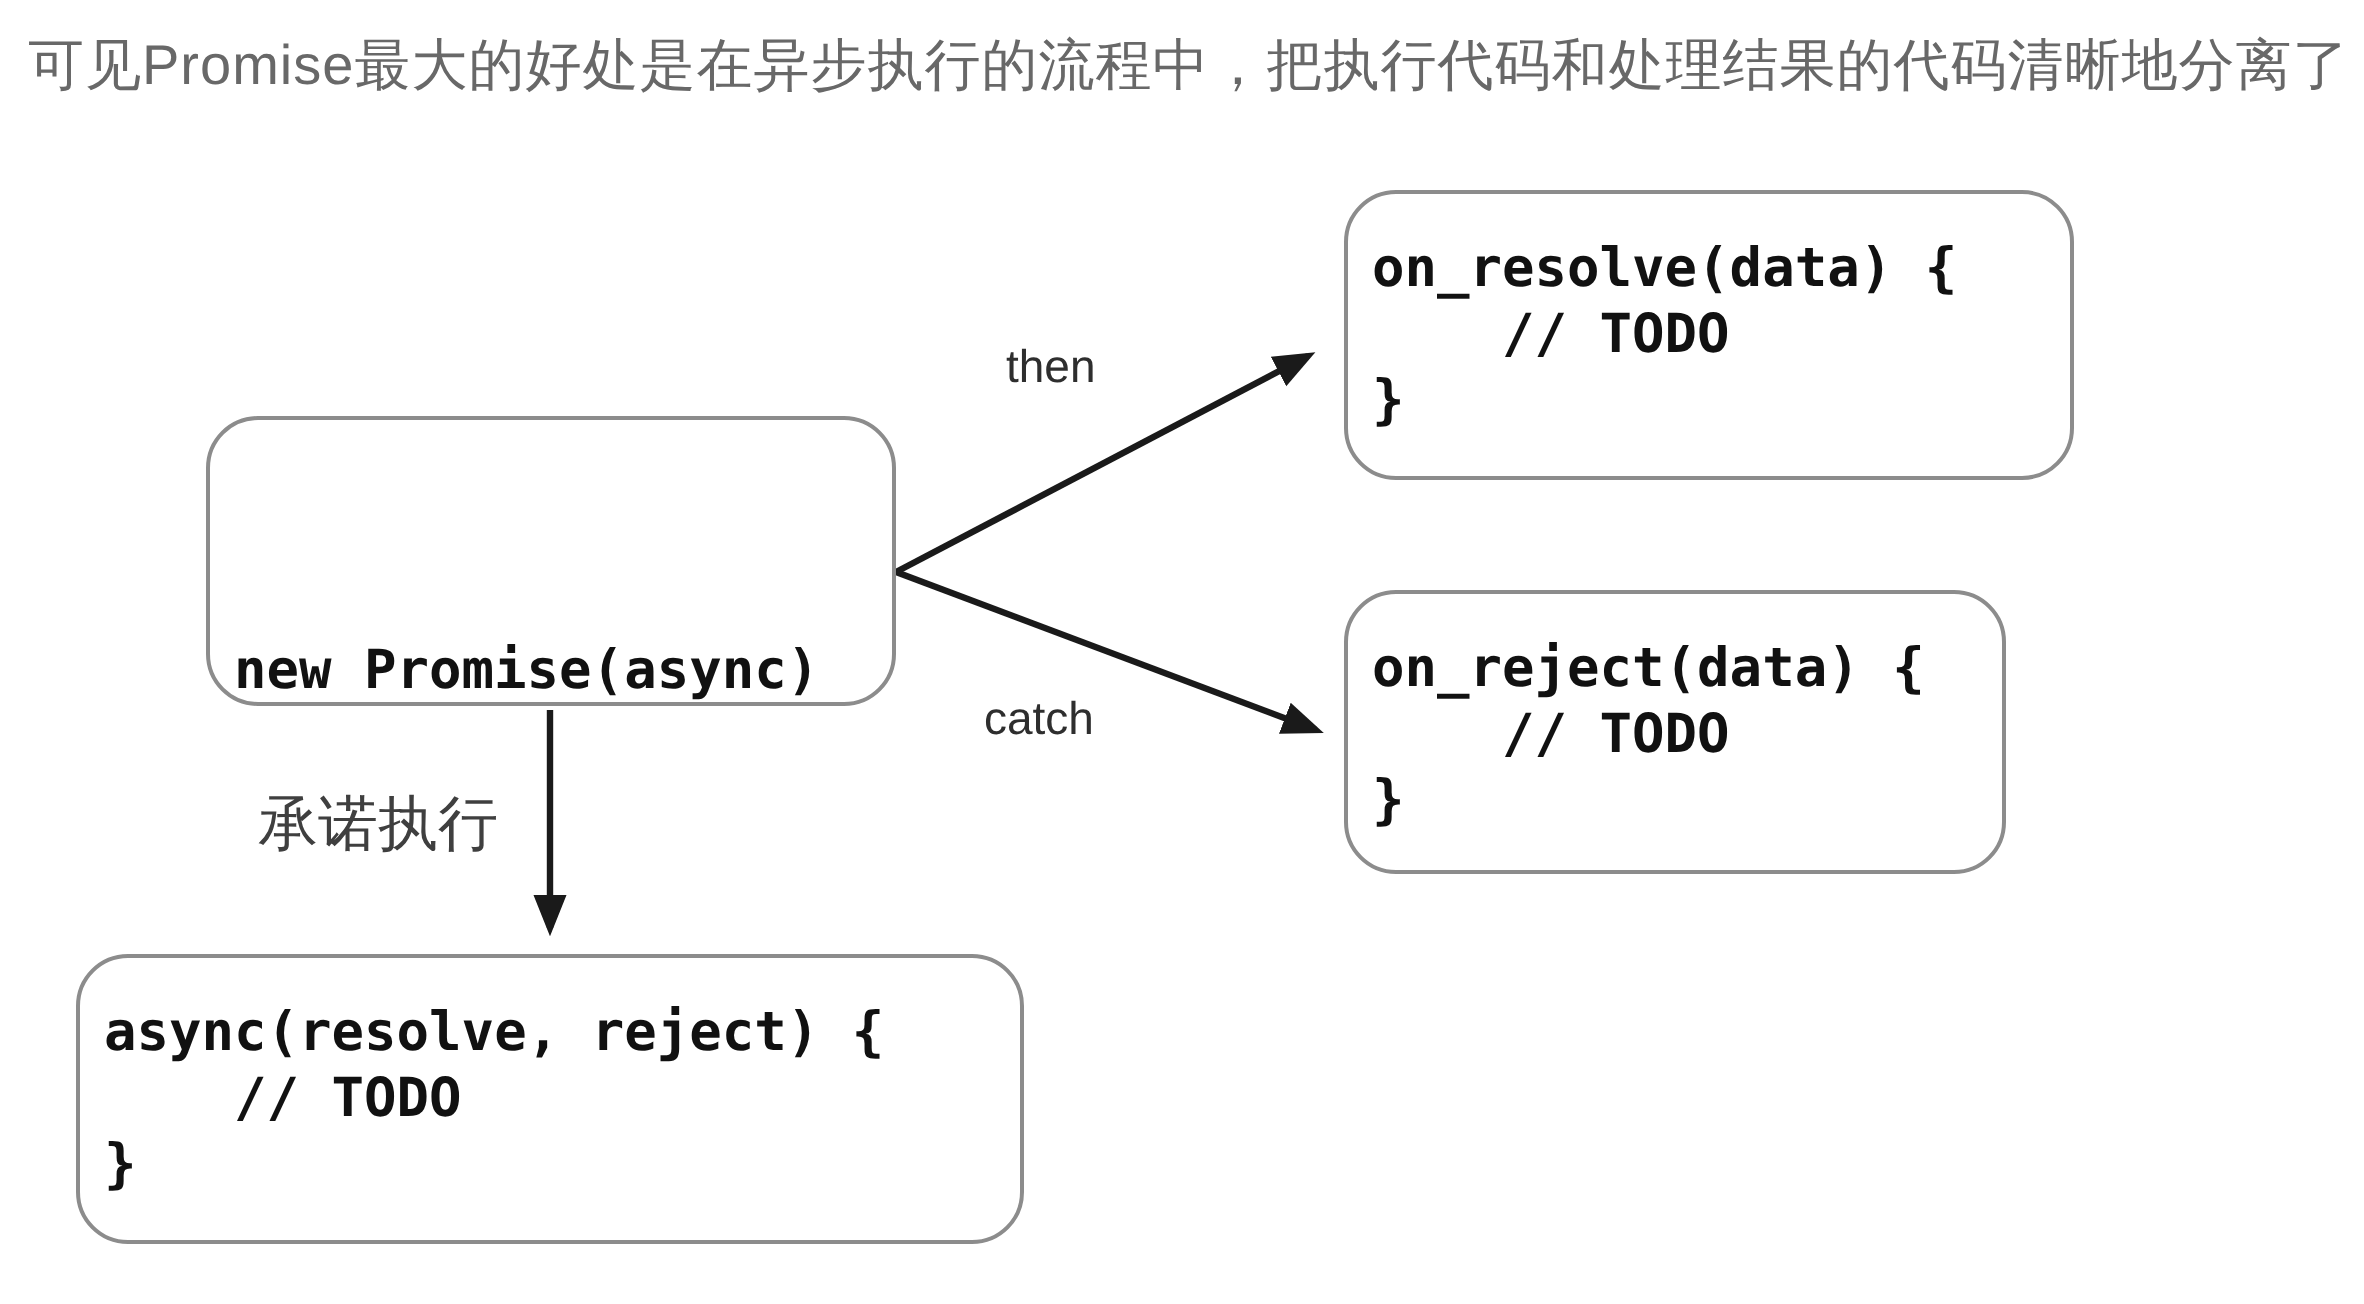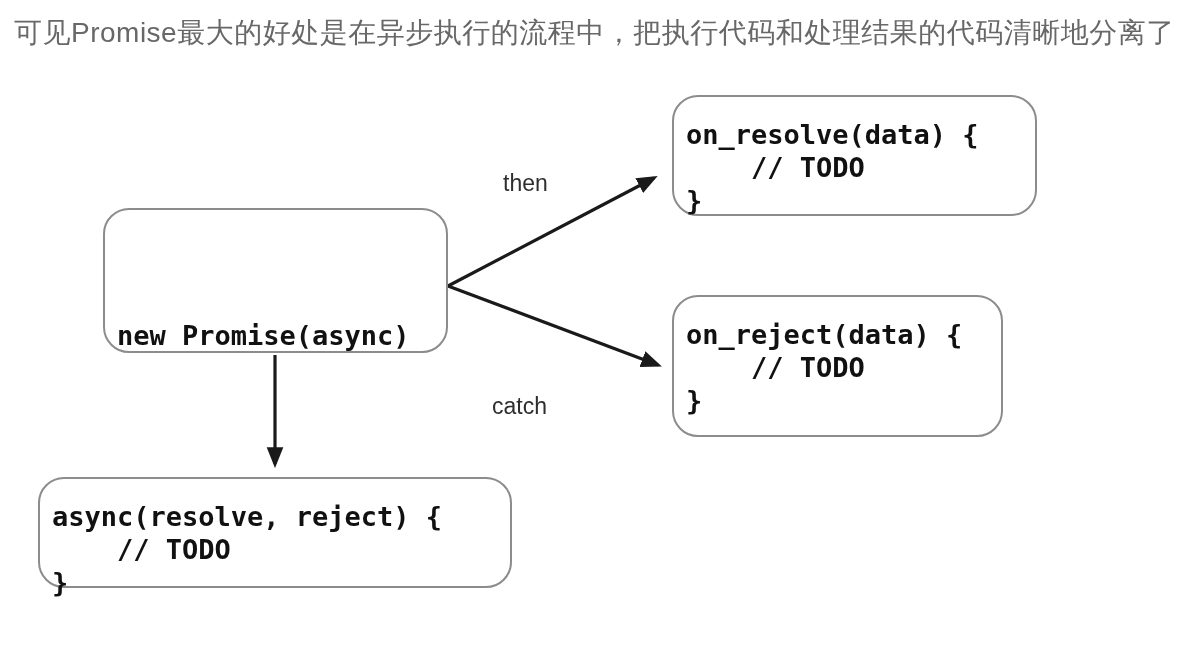--- a/index.html
+++ b/index.html
@@ -43,32 +43,32 @@
     padding-left: 12px;
   }
   .node.code {
     padding: 21px 10px 0 12px;
   }
   .code-line {
     white-space: pre;
     line-height: 33px;
   }
   .node-promise { left: 103px; top: 208px; width: 345px; height: 145px; }
-  .node-resolve { left: 672px; top: 95px;  width: 365px; height: 121px; }
+  .node-resolve { left: 672px; top: 95px;  width: 365px; height: 145px; }
   .node-reject  { left: 672px; top: 295px; width: 331px; height: 142px; }
-  .node-async   { left: 38px;  top: 477px; width: 474px; height: 111px; }
+  .node-async   { left: 38px;  top: 477px; width: 474px; height: 145px; }
 
   .edge-label {
     position: absolute;
     color: #2e2e2e;
     font-size: 23px;
     white-space: nowrap;
   }
   .label-then  { left: 503px; top: 170px; }
-  .label-catch { left: 492px; top: 346px; margin-top: 47px; }
+  .label-catch { left: 492px; top: 346px; }
   .label-exec  { left: 129px; top: 392px; font-size: 30px; color: #3f3f3f; }
 
   .arrows {
     position: absolute;
     left: 0; top: 0;
     width: 1182px;
     height: 652px;
     pointer-events: none;
   }
   .watermark {
@@ -117,15 +117,16 @@
   </div>
 
   <div class="node code node-async">
     <div class="code-line">async(resolve, reject) {</div>
     <div class="code-line">    // TODO</div>
     <div class="code-line">}</div>
   </div>
 
   <div class="edge-label label-then">then</div>
   <div class="edge-label label-catch">catch</div>
+  <div class="edge-label label-exec">承诺执行</div>
 
 
 </div>
 
 </body></html>

